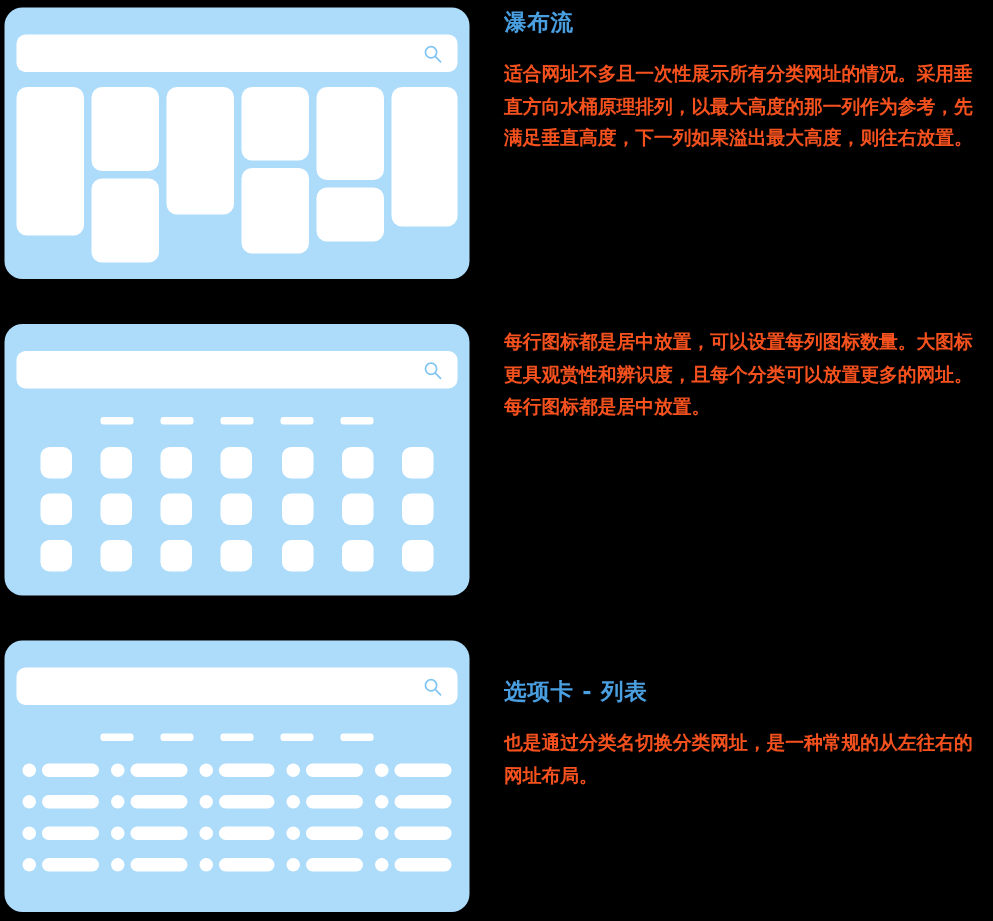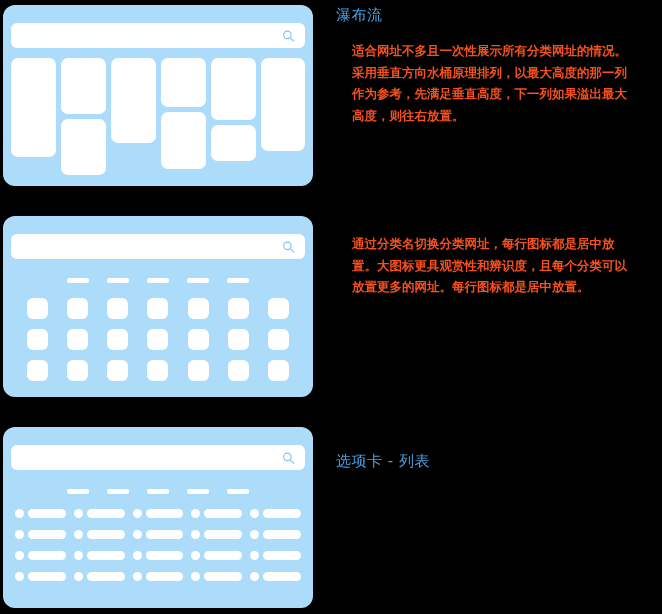--- a/index.html
+++ b/index.html
@@ -57,26 +57,26 @@
   .li-dot{width:9px;height:9px;background:#fff;border-radius:50%;flex:0 0 auto;}
   .li-bar{height:9px;background:#fff;border-radius:5px;flex:1 1 auto;}
 
   
   .note{position:absolute;left:336px;width:318px;}
   #note-waterfall{top:6px;}
   #note-bigicon{top:217px;}
   #note-list{top:452px;}
 
   .note-title{
-    color:#4A9FE0;font-size:15px;font-weight:normal;
+    color:#4A9FE0;font-size:15px;font-weight:bold;
     letter-spacing:.5px;line-height:1.2;margin:0 0 14px 0;
   }
   .note-body{
     color:#F4511E;font-size:12.5px;font-weight:bold;
-    line-height:1.72;margin:16px;
+    line-height:1.72;margin:0;
   }
 </style>
 </head>
 <body>
 
 <div class="panel" id="panel-waterfall">
   <div class="searchbar" placeholder="">
     <span class="search-icon">
       <svg viewBox="0 0 16 16" width="13" height="13" fill="none" stroke="#7FC4F2" stroke-width="1.4">
         <circle cx="6.6" cy="6.6" r="4.6"></circle>
@@ -249,18 +249,19 @@
       </div>
     </div>
 </div>
 
 <div class="note" id="note-waterfall">
   <h2 class="note-title">瀑布流</h2>
   <p class="note-body">适合网址不多且一次性展示所有分类网址的情况。采用垂直方向水桶原理排列，以最大高度的那一列作为参考，先满足垂直高度，下一列如果溢出最大高度，则往右放置。</p>
 </div>
 
 <div class="note" id="note-bigicon">
-  <p class="note-body">通过分类名切换分类网址，每行图标都是居中放置。大图标更具观赏性和辨识度，且每个分类可以放置更多的网址。每行图标都是居中放置。</p>
+  <p class="note-body">每行图标都是居中放置，可以设置每列图标数量。大图标更具观赏性和辨识度，且每个分类可以放置更多的网址。每行图标都是居中放置。</p>
 </div>
 
 <div class="note" id="note-list">
   <h2 class="note-title">选项卡 - 列表</h2>
+  <p class="note-body">也是通过分类名切换分类网址，是一种常规的从左往右的网址布局。</p>
 </div>
 
 </body></html>

